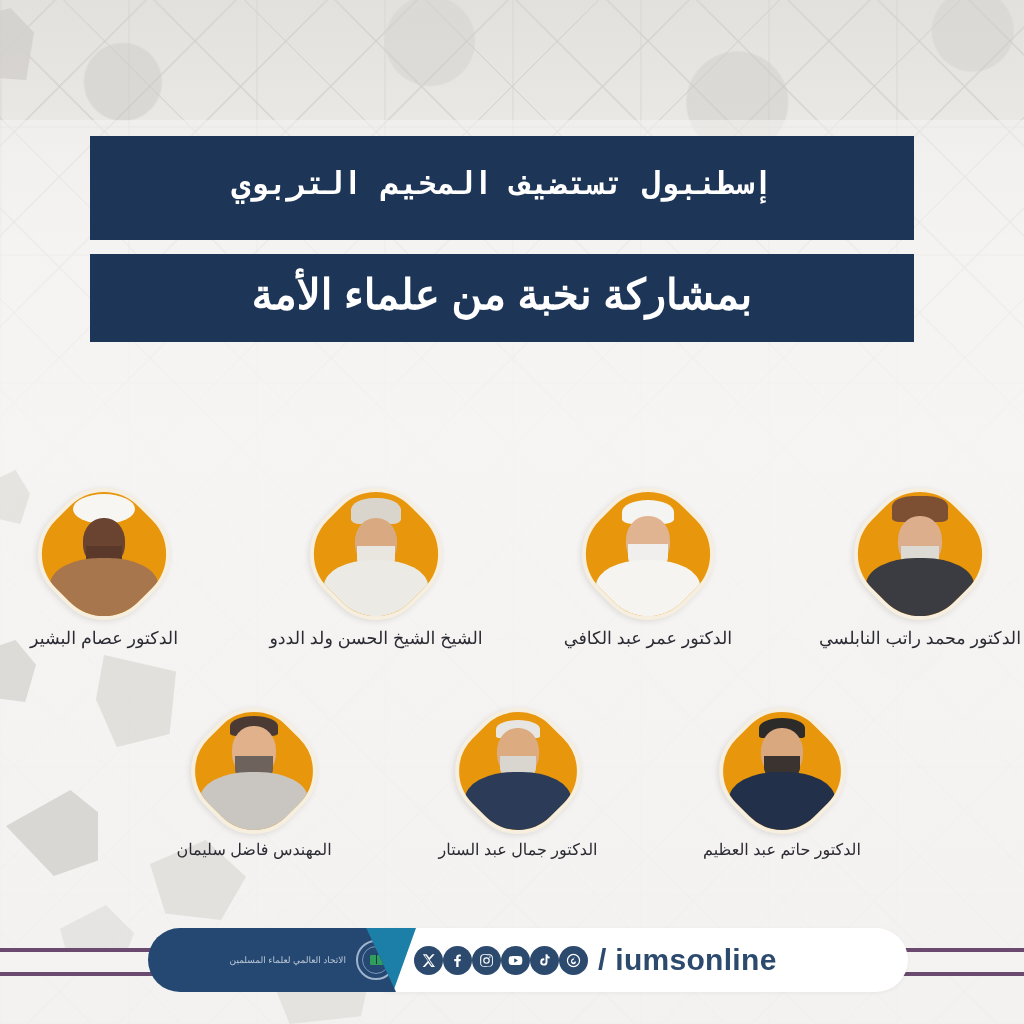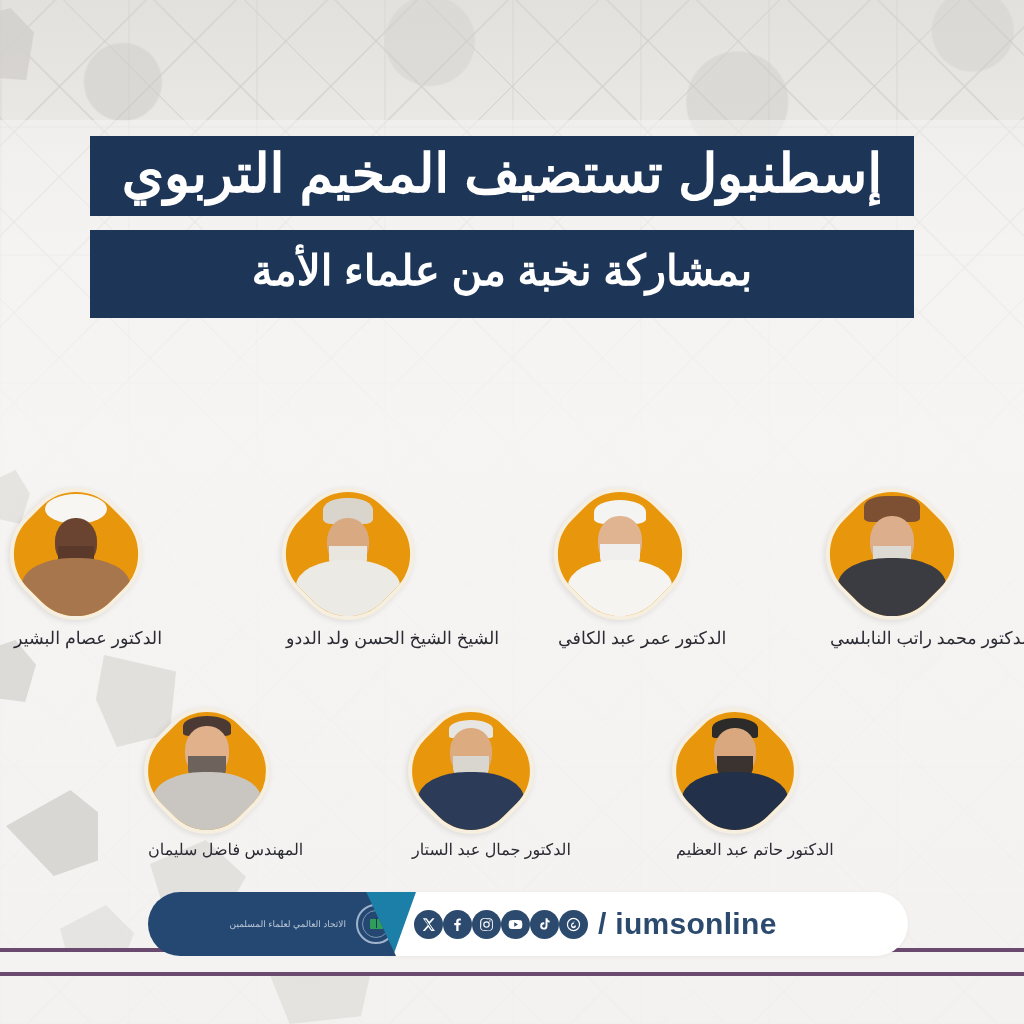--- a/index.html
+++ b/index.html
@@ -88,30 +88,30 @@
     padding:14px 26px 20px;
     margin-bottom:14px;
     text-align:center;
     line-height:1.0;
     direction:rtl;
     font-weight:bold;
     letter-spacing:0px;
     white-space:nowrap;
     overflow:hidden;
   }
-  .band.line1 { font-size:54px; height:80px; display:flex; align-items:center; justify-content:center; }
+  .band.line1 { font-size:31px; height:104px; display:flex; align-items:center; justify-content:center;font-family:Liberation Mono, monospace; }
   .band.line2 { font-size:43px; height:90px; color:#f2c01d; display:flex; align-items:center; justify-content:center; }
   .band.line3 { font-size:42px; height:88px; display:flex; align-items:center; justify-content:center; }
 
   
   .row { position:absolute; display:flex; }
   .row-1 { left:0px;  top:492px; width:1024px; justify-content:space-between; padding:0 14px; }
   .row-2 { left:148px; top:712px; width:740px; justify-content:space-between; }
 
-  .scholar { width:180px; display:flex; flex-direction:column; align-items:flex-end; }
+  .scholar { width:180px; display:flex; flex-direction:column; align-items:center; }
   .row-2 .scholar { width:212px; }
 
   .frame {
     position:relative;
     width:124px; height:124px;
     border-radius:42% 42% 42% 42% / 42% 42% 42% 42%;
     background:#e8960c;
     border:4px solid #f6efdf;
     transform:rotate(45deg);
     overflow:hidden;
@@ -149,21 +149,21 @@
     color:#2b2b34;
     direction:rtl;
     text-align:center;
     white-space:nowrap;
     font-weight:normal;
   }
   .row-1 .name { margin-top:12px; }
   .row-2 .name { margin-top:10px; font-size:16px; }
 
   
-  .footer { position:absolute; left:148px; top:892px; width:760px; height:64px; }
+  .footer { position:absolute; left:148px; top:928px; width:760px; height:64px; }
 
   .footer-logo {
     position:absolute; left:0; top:0;
     width:248px; height:64px;
     background:#254872;
     border-radius:32px 0 0 32px;
     display:flex; align-items:center; gap:10px;
     padding-right:0; padding-left:22px;
     z-index:3;
     clip-path:polygon(0 0, 88% 0, 100% 100%, 0 100%);

